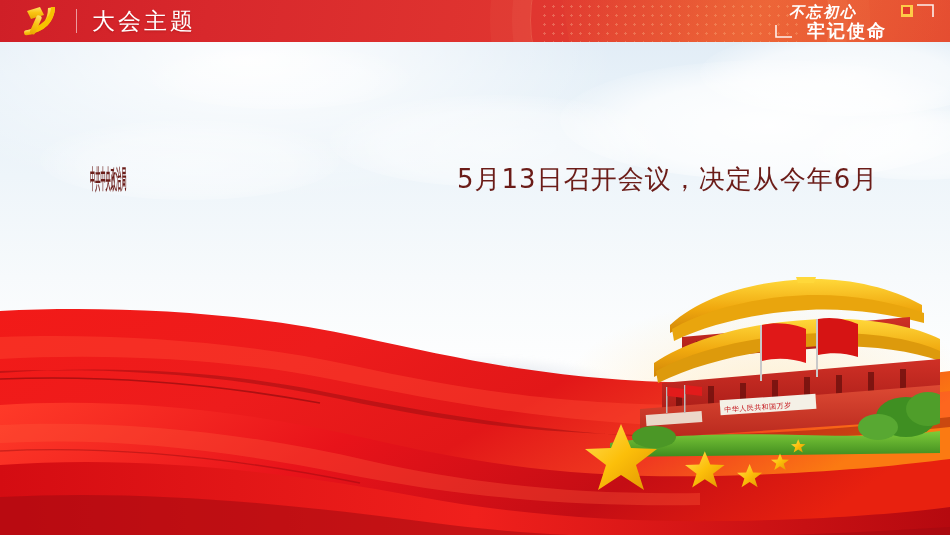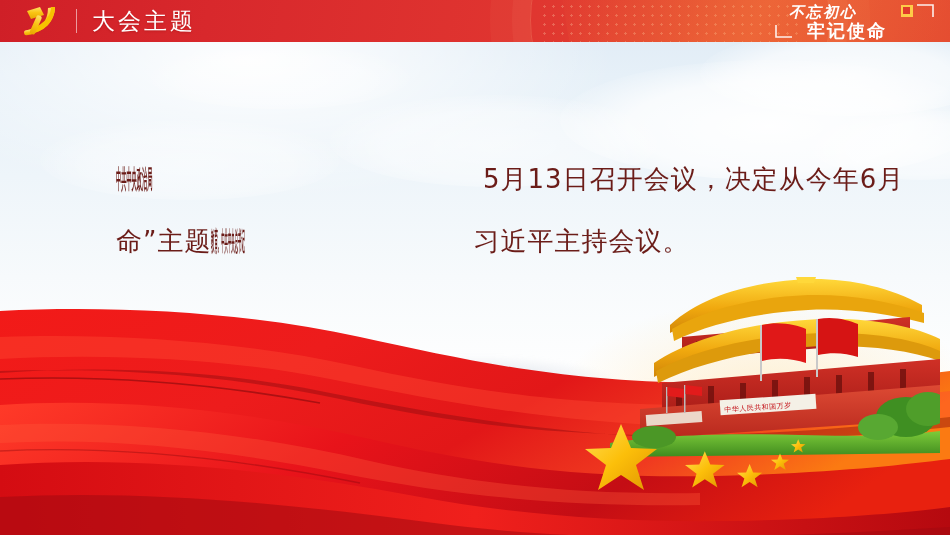--- a/index.html
+++ b/index.html
@@ -99,21 +99,21 @@
     position:absolute;
     left:90px; top:148px; width:790px;
     z-index:14;
     color:#6b1c18;
     font-size:26px;
     line-height:62px;
     letter-spacing:1px;
     white-space:nowrap;
     font-family:"DejaVu Sans","Liberation Sans",sans-serif;
   }
-  .tline { position:relative; height:62px;margin-left:26px; }
+  .tline { position:relative; height:62px; }
   
   .squeeze {
     display:inline-block;
     transform:scaleX(0.20);
     transform-origin:left center;
     font-weight:700;
     letter-spacing:0px;
   }
   .squeeze2 {
     display:inline-block;
@@ -353,18 +353,15 @@
       <polygon transform="translate(152,44) scale(0.35)" points="36,6 46,30 72,31 51,47 59,72 36,57 13,72 21,47 0,31 26,30"></polygon>
       <polygon transform="translate(186,34) scale(0.25)" points="36,6 46,30 72,31 51,47 59,72 36,57 13,72 21,47 0,31 26,30"></polygon>
       <polygon transform="translate(206,20) scale(0.20)" points="36,6 46,30 72,31 51,47 59,72 36,57 13,72 21,47 0,31 26,30"></polygon>
     </g>
   </svg>
 
   <div class="body-text">
     <div class="tline">
       <span class="squeeze">中共中央政治局</span><span class="gap-a"></span><span>5月13日召开会议，决定从今年6月</span>
     </div>
-    <div class="tline">
-      <span>命”主题</span><span class="squeeze3">教育。中共中央总书记</span><span class="gap-b"></span><span>习近平主持会议。</span>
-    </div>
   </div>
 
 </div>
 
 </body></html>

